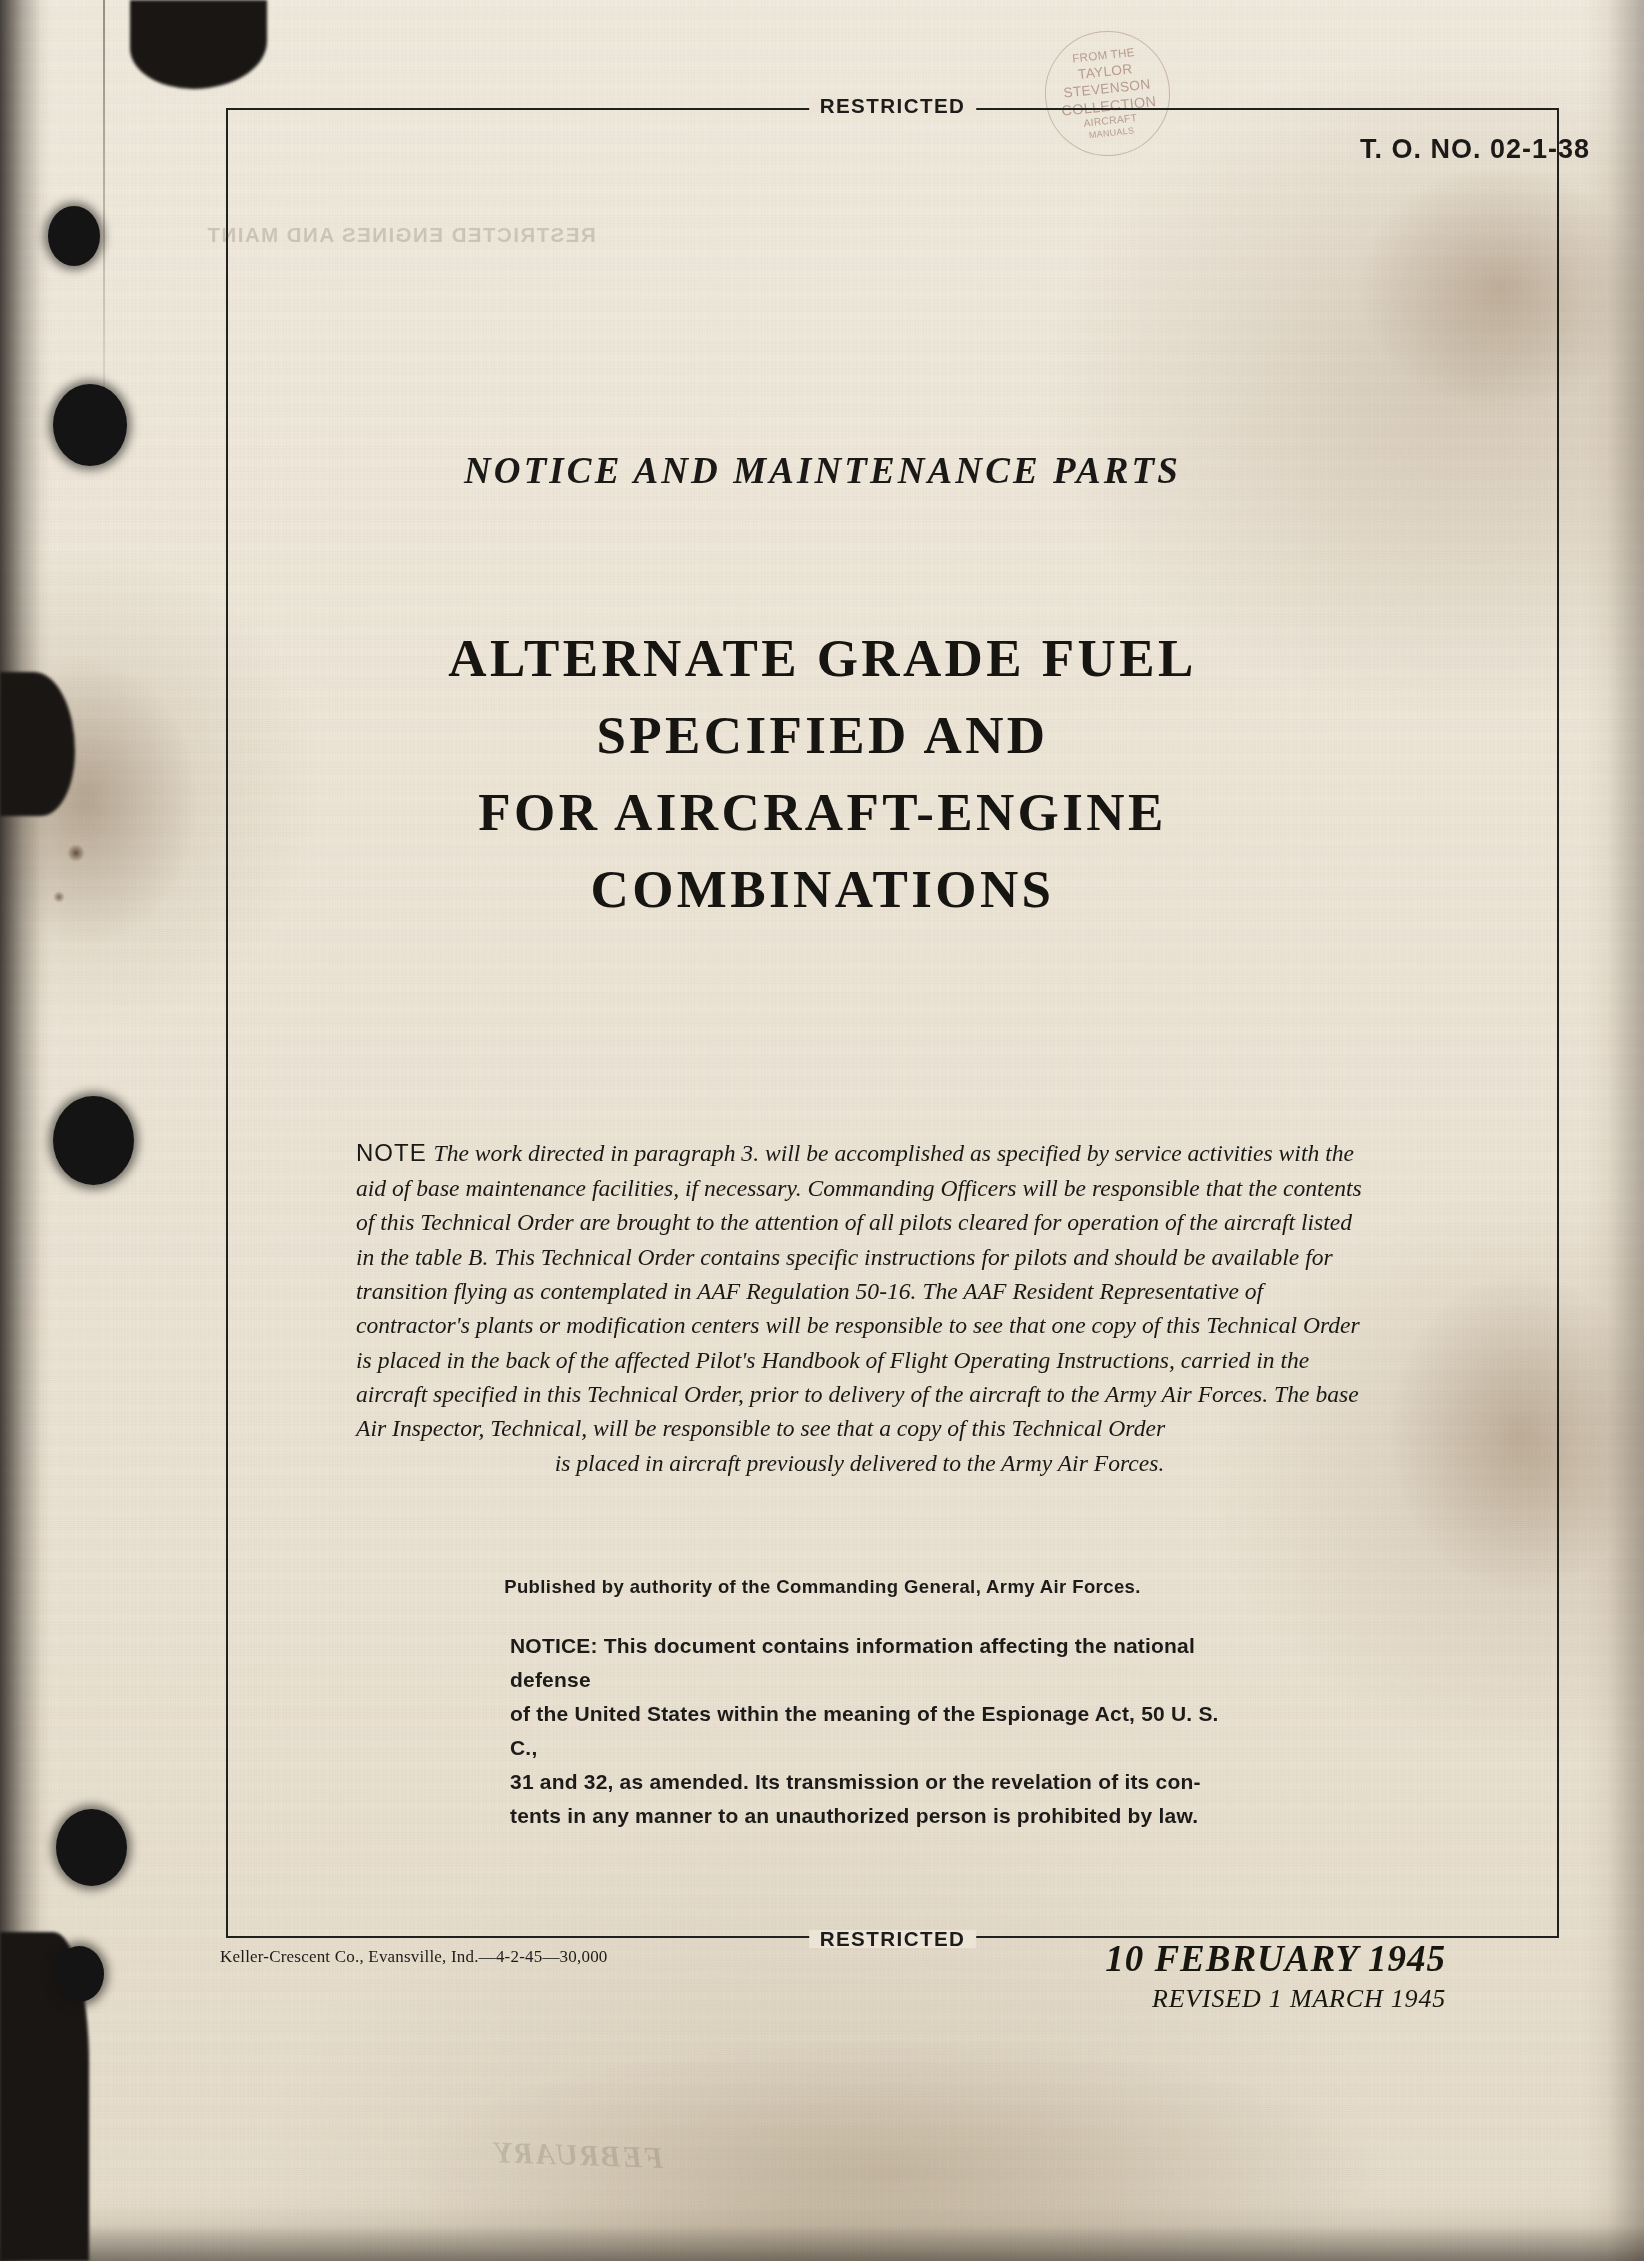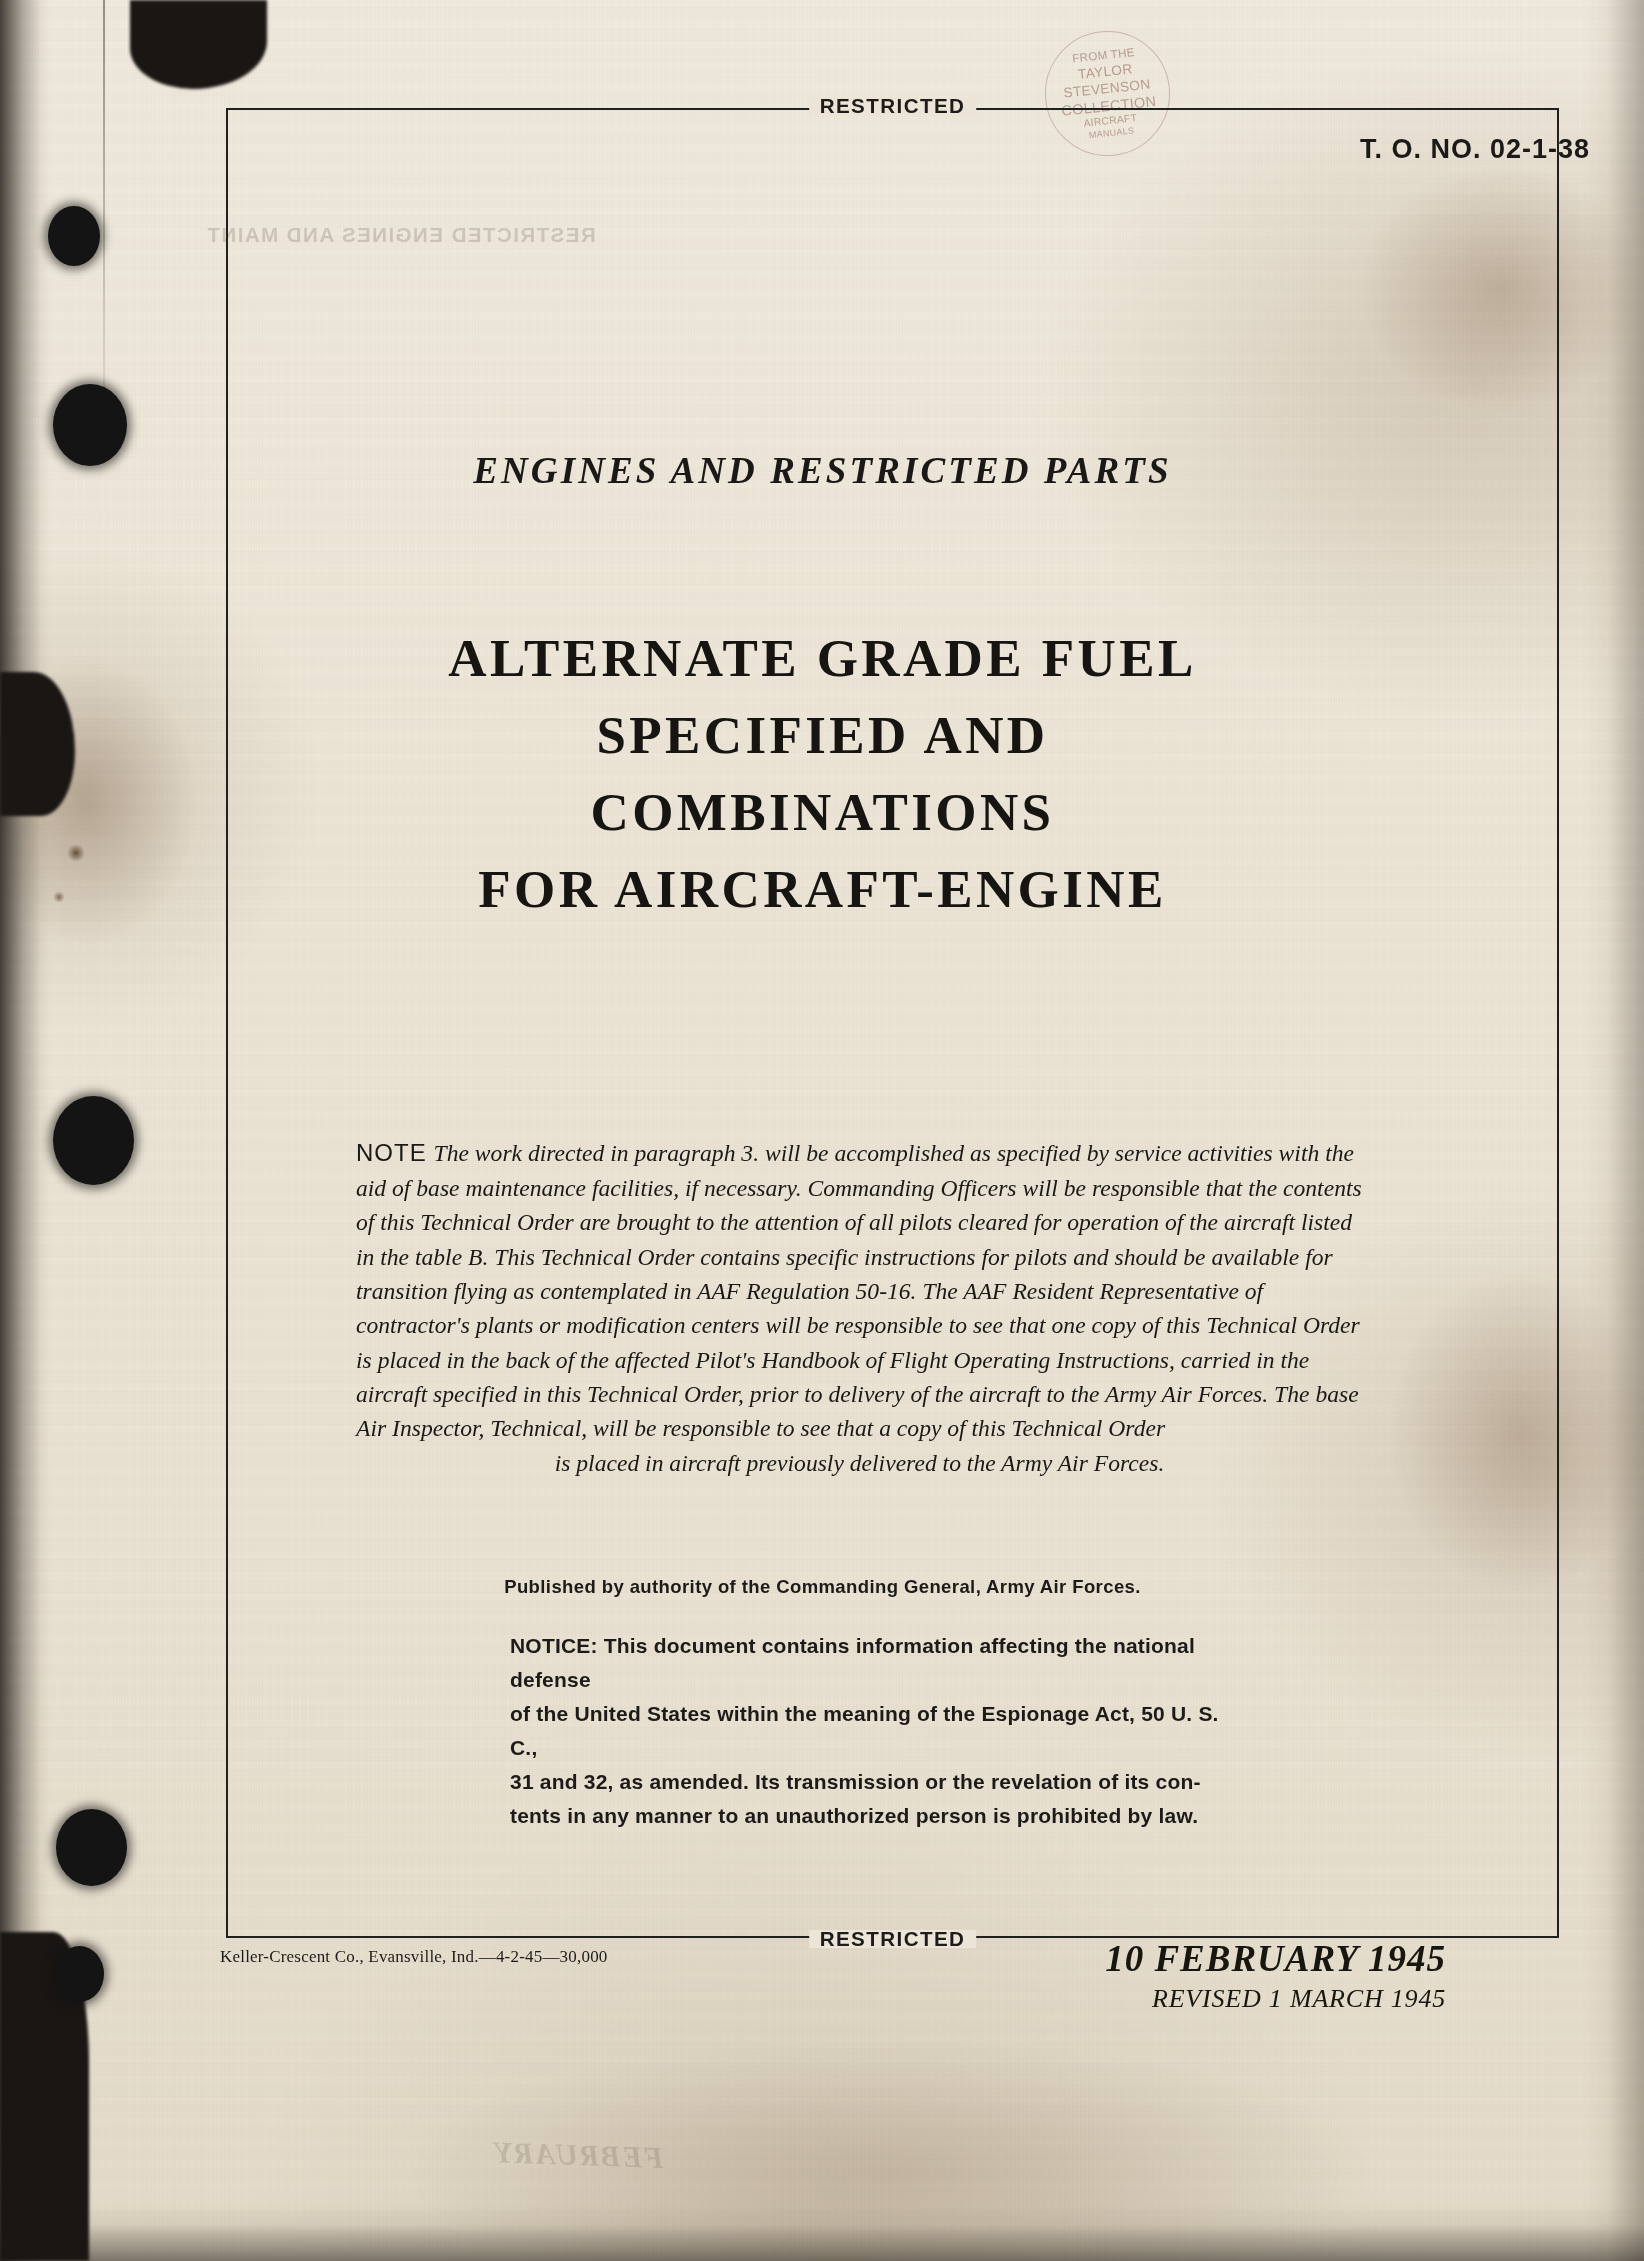--- a/index.html
+++ b/index.html
@@ -364,27 +364,27 @@
     <div class="banner" id="banner-bottom">
       <div class="pad">
         <span class="txt">RESTRICTED</span>
       </div>
     </div>
 
   </div>
 
   <div id="to-number">T. O. NO. 02-1-38</div>
 
-  <div id="subtitle">ENGINES AND RESTRICTED PARTS</div>
+  <div id="subtitle">NOTICE AND MAINTENANCE PARTS</div>
 
   <div id="main-title">
     <span class="l">ALTERNATE GRADE FUEL</span>
     <span class="l">SPECIFIED AND</span>
+    <span class="l">FOR AIRCRAFT-ENGINE</span>
     <span class="l">COMBINATIONS</span>
-    <span class="l">FOR AIRCRAFT-ENGINE</span>
   </div>
 
   <div id="note-block">
     <span class="note-label">NOTE</span><span>The work directed in paragraph 3. will be accomplished as specified by service activities with the aid of base maintenance facilities, if necessary. Commanding Officers will be responsible that the contents of this Technical Order are brought to the attention of all pilots cleared for operation of the aircraft listed in the table B. This Technical Order contains specific instructions for pilots and should be available for transition flying as contemplated in AAF Regulation 50-16. The AAF Resident Representative of contractor's plants or modification centers will be responsible to see that one copy of this Technical Order is placed in the back of the affected Pilot's Handbook of Flight Operating Instructions, carried in the aircraft specified in this Technical Order, prior to delivery of the aircraft to the Army Air Forces. The base Air Inspector, Technical, will be responsible to see that a copy of this Technical Order</span>
     <span class="lastline">is placed in aircraft previously delivered to the Army Air Forces.</span>
   </div>
 
   <div id="published">Published by authority of the Commanding General, Army Air Forces.</div>
 
   <div id="notice">

